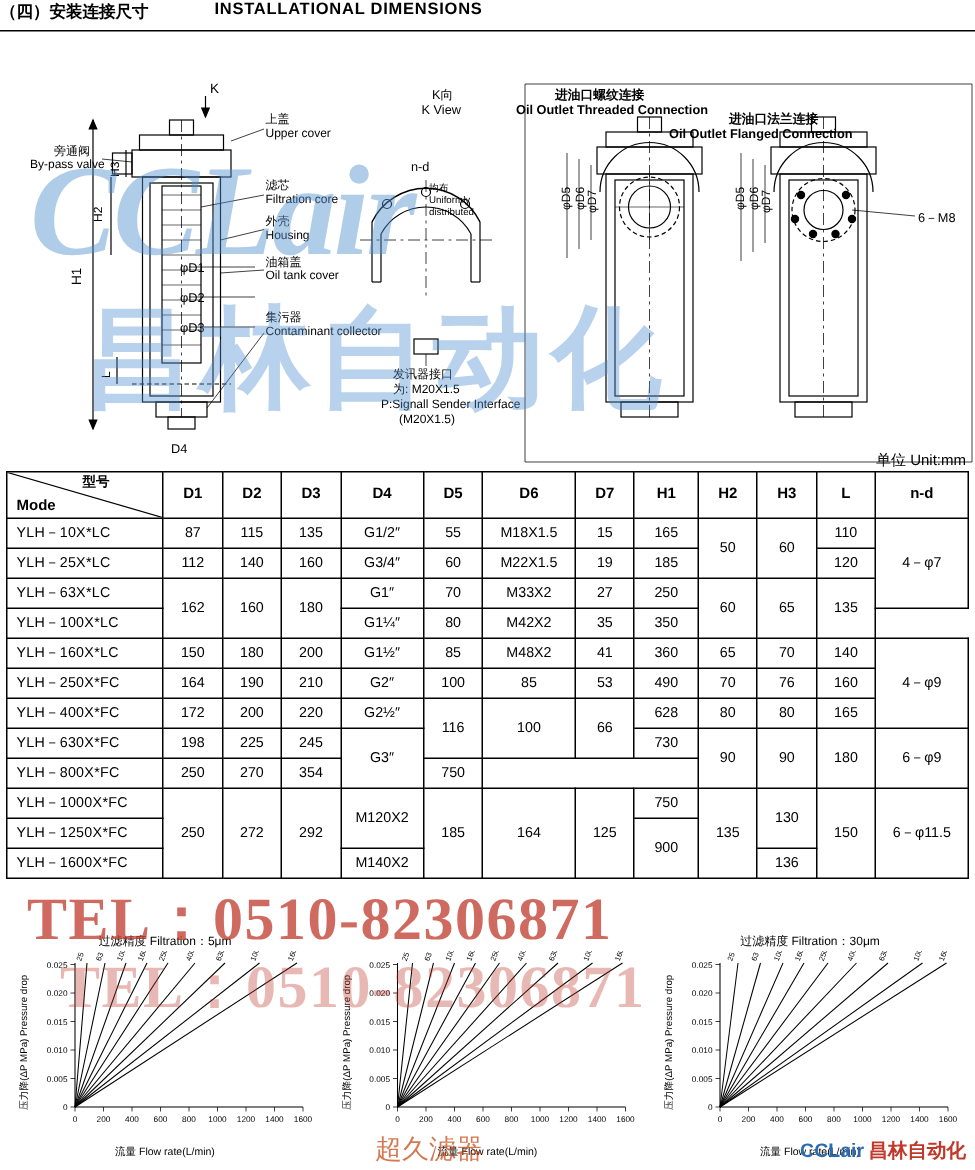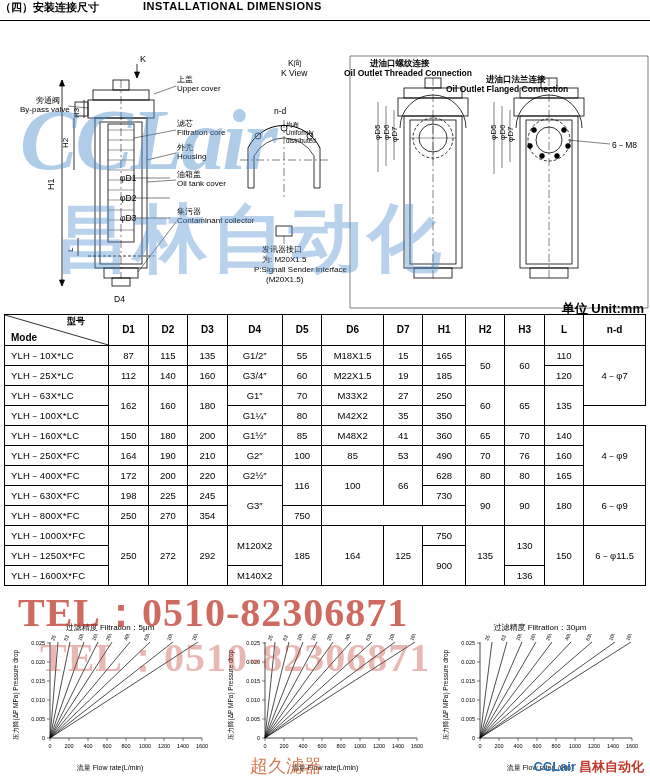--- a/index.html
+++ b/index.html
@@ -23,21 +23,21 @@
   .header .en{font-size:11px;font-weight:bold;margin-left:22px;letter-spacing:.5px;}
 
   
   .drawing{
     position:absolute;left:0;top:20px;width:650px;height:298px;
     overflow:hidden;
   }
   .drawing svg{position:absolute;left:0;top:0;}
 
   .unit{
-    position:absolute;right:6px;top:300px;font-size:13px;font-weight:bold;
+    position:absolute;right:6px;top:300px;font-size:10px;
   }
 
   
   .wm-cclair{
     position:absolute;left:20px;top:70px;
     font-size:86px;font-weight:bold;font-style:italic;
     color:#4f8fd0;opacity:.45;letter-spacing:-2px;
     font-family:"Liberation Serif", serif;
     pointer-events:none;
   }
@@ -310,21 +310,21 @@
         <col style="width:37px">
       <col style="width:58px">
     </colgroup>
     <tbody>
         <tr>
       <th rowspan="1">
         <div class="mode-cell">
           <svg class="slash" viewBox="0 0 98 30" preserveAspectRatio="none">
                 <line x1="0" y1="0" x2="98" y2="30" stroke="#000" stroke-width="0.8"></line>
               </svg>
-          <span class="cn" style="left:62px">型号</span>
+          <span class="cn" style="left:50px">型号</span>
           <span class="en" style="left:6px">Mode</span>
         </div>
       </th>
       <th>D1</th>
       <th>D2</th>
       <th>D3</th>
       <th>D4</th>
       <th>D5</th>
       <th>D6</th>
       <th>D7</th>

